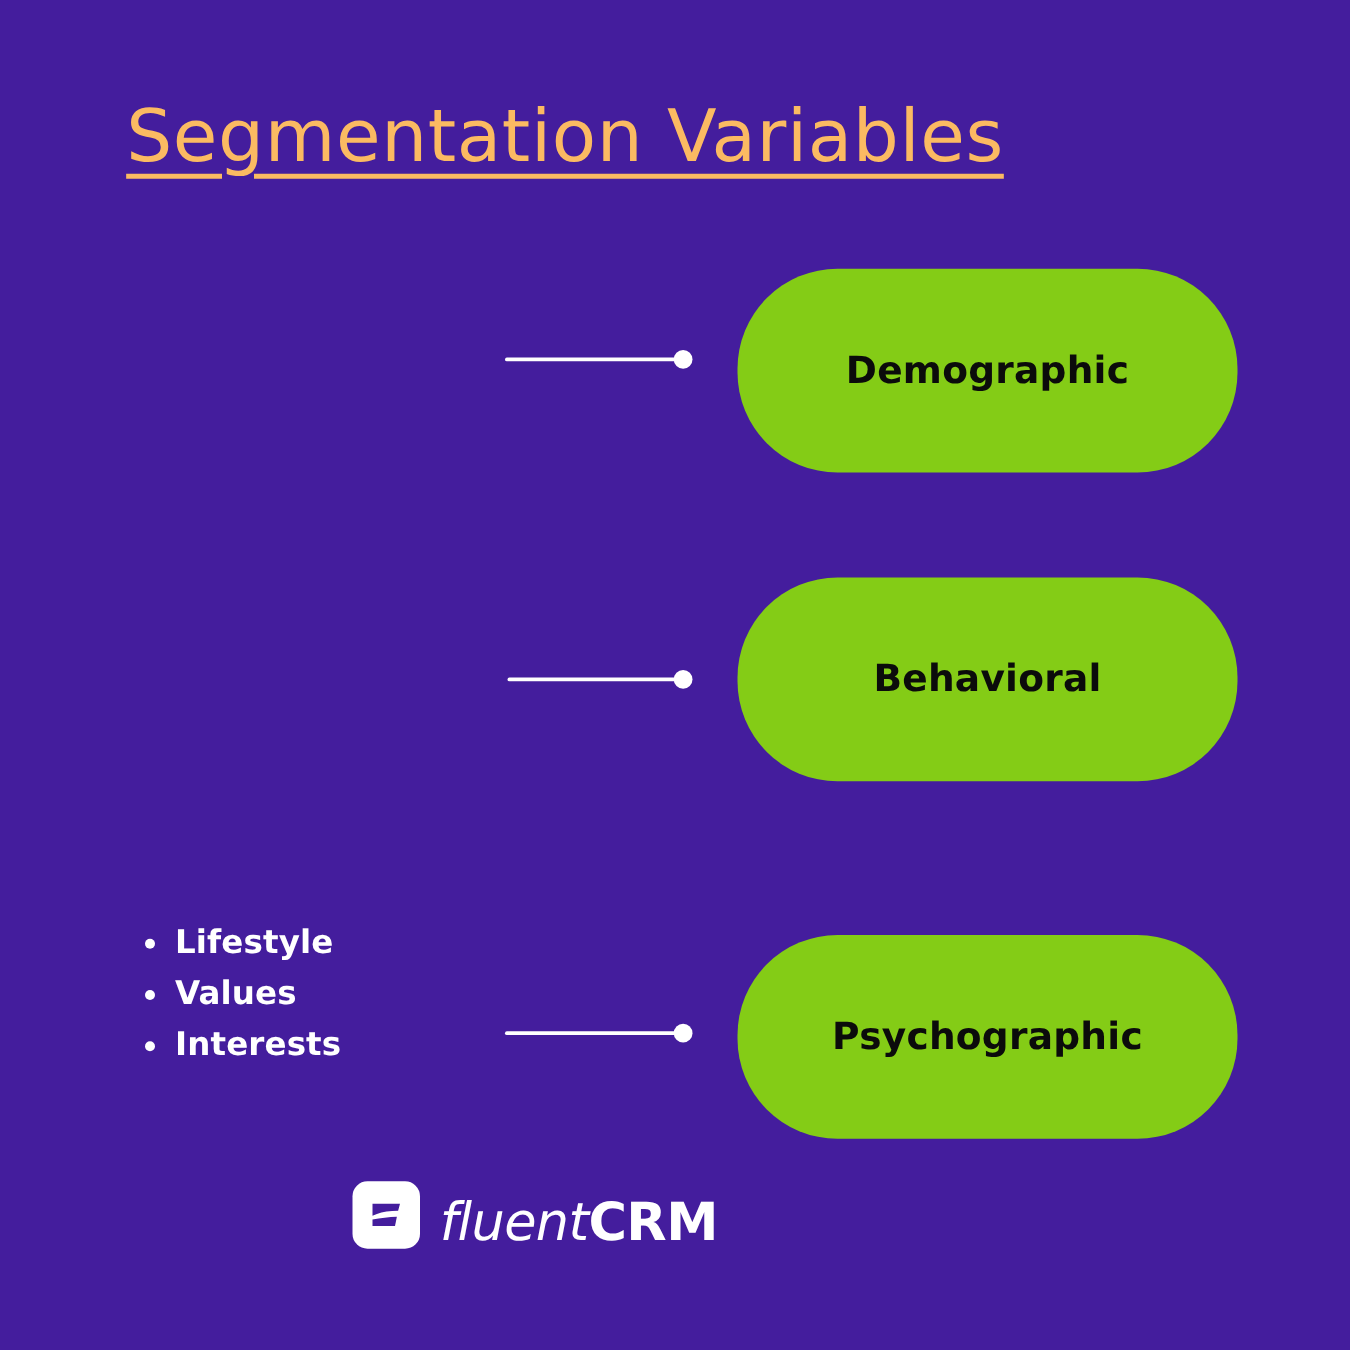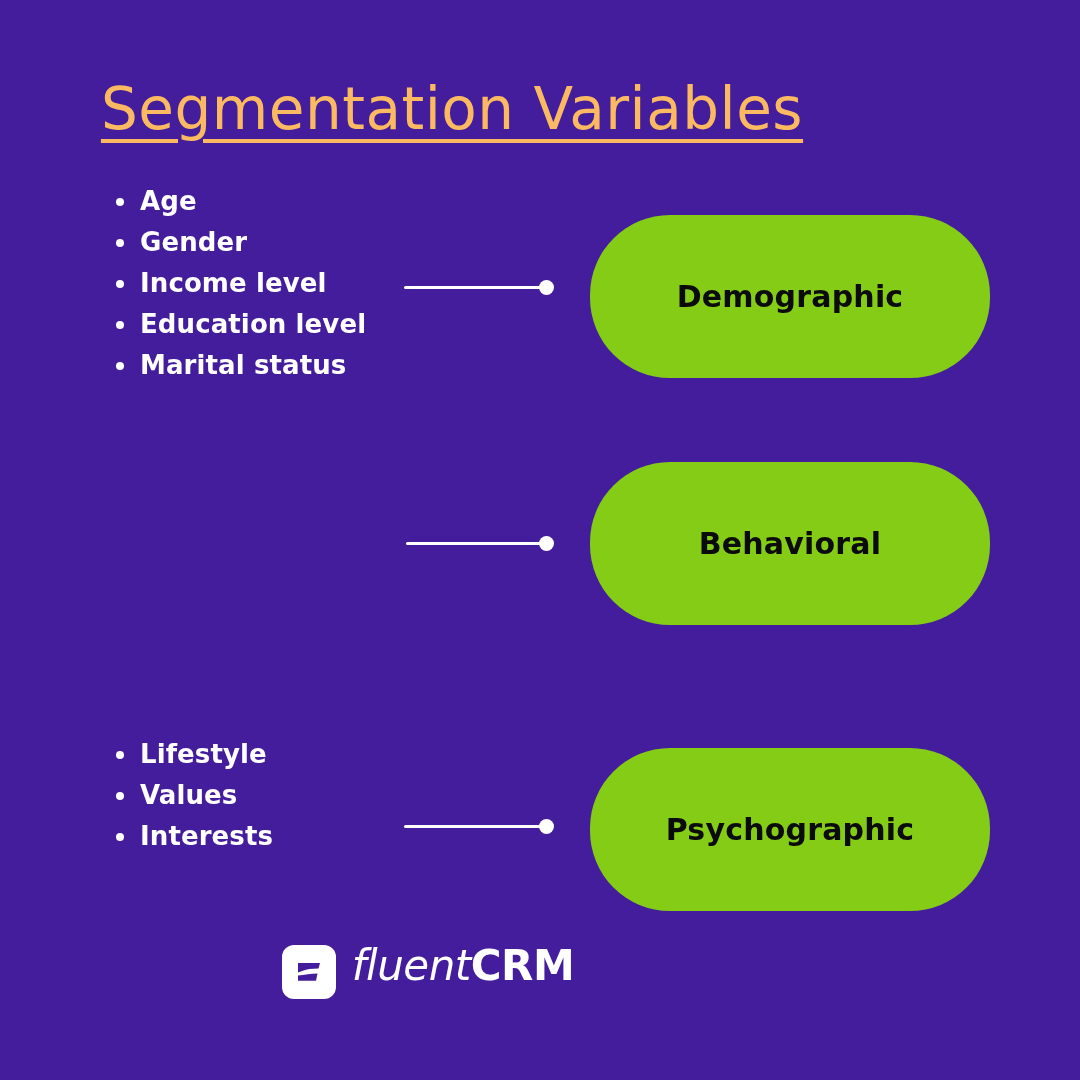--- a/index.html
+++ b/index.html
@@ -140,21 +140,21 @@
     white-space: nowrap;
   }
 
   
   .logo {
     position: absolute;
     left: 0;
     top: 945px;
     width: 856px;
     display: flex;
-    align-items: flex-start;
+    align-items: flex-end;
     justify-content: center;
     gap: 16px;
   }
   .logo-mark {
     width: 54px;
     height: 54px;
     border-radius: 12px;
     background: #FFFFFF;
     display: flex;
     align-items: center;
@@ -181,27 +181,20 @@
 </head>
 <body>
 
 <div class="poster">
 
   <div class="title-wrap">
     <span class="title">Segmentation Variables</span>
   </div>
 
   <div class="row" id="row-0">
-    <ul class="bullet-list">
-      <li class="bullet-item">Age</li>
-      <li class="bullet-item">Gender</li>
-      <li class="bullet-item">Income level</li>
-      <li class="bullet-item">Education level</li>
-      <li class="bullet-item">Marital status</li>
-    </ul>
     <div class="connector" id="connector-0">
       <div class="connector-line"></div>
       <div class="connector-dot"></div>
     </div>
     <div class="pill" id="pill-0">
       <span class="pill-label">Demographic</span>
     </div>
   </div>
 
   <div class="row" id="row-1">

